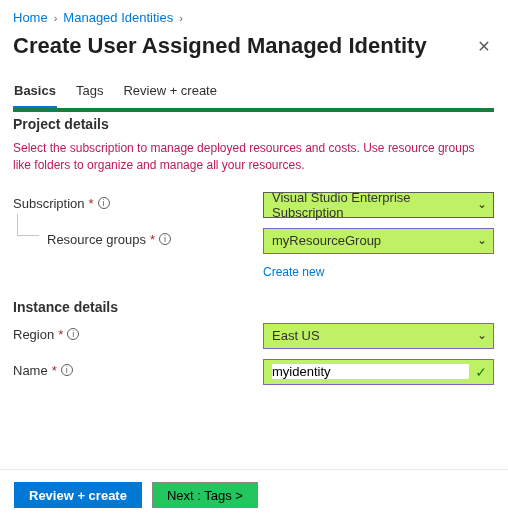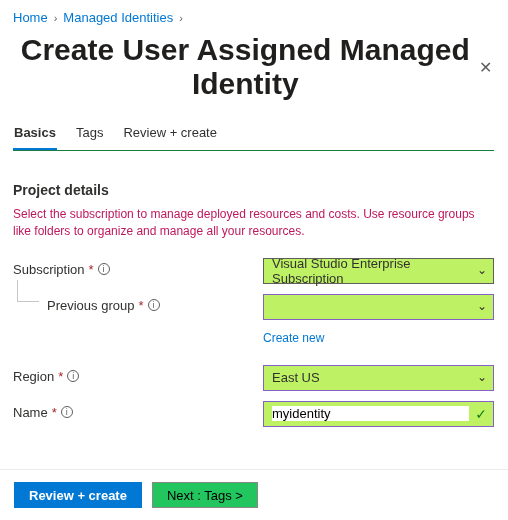--- a/index.html
+++ b/index.html
@@ -10,23 +10,23 @@
     background: #fff;
     width: 508px;
     height: 520px;
     position: relative;
   }
   .page { padding: 10px 14px 0 13px; }
   .breadcrumb { font-size: 13px; margin-bottom: 8px; display: flex; align-items: center; gap: 6px; }
   .breadcrumb a { color: #0078d4; text-decoration: none; cursor: pointer; }
   .chev { color: #605e5c; font-size: 11px; }
   .title-row { display: flex; align-items: center; justify-content: space-between; margin-bottom: 24px; }
-  .title { font-size: 30px; font-weight: 600; color: #201f1e; text-align: center; }
+  .title { font-size: 22px; font-weight: 600; color: #201f1e; text-align: center; }
   .close { font-size: 16px; color: #605e5c; cursor: pointer; width: 20px; text-align: center; }
-  .tabs { display: flex; gap: 18px; border-bottom: 1px solid #15803d; margin-bottom: 31px; }
+  .tabs { display: flex; gap: 18px; border-bottom: 4px solid #15803d; margin-bottom: 4px; }
   .tab { padding: 0 1px 8px; font-size: 13px; color: #323130; cursor: pointer; border-bottom: 2px solid transparent; }
   .tab.active { border-bottom-color: #0078d4; font-weight: 600; }
   .section-h { font-size: 14px; font-weight: 600; margin-bottom: 8px; }
   .section-desc { font-size: 12px; color: #be185d; line-height: 1.4; margin-bottom: 18px; }
   .form-row { display: flex; align-items: flex-start; margin-bottom: 10px; }
   .form-row .label-col { width: 250px; display: flex; align-items: center; gap: 4px; font-size: 13px; padding-top: 4px; }
   .form-row.indent .label-col { padding-left: 34px; position: relative; }
   .indent-line { position: absolute; left: 4px; top: -14px; width: 22px; height: 22px; border-left: 1px solid #c8c6c4; border-bottom: 1px solid #c8c6c4; }
   .req { color: #a4262c; }
   .info-icon { width: 12px; height: 12px; border: 1px solid #605e5c; border-radius: 50%; font-size: 9px; line-height: 10px; text-align: center; color: #605e5c; display: inline-block; }
@@ -86,33 +86,35 @@
       <div class="select">
         <span>Visual Studio Enterprise Subscription</span>
         <span class="caret">⌄</span>
       </div>
     </div>
   </div>
 
   <div class="form-row indent">
     <div class="label-col">
       <span class="indent-line"></span>
-      <span>Previous group</span>
+      <span>Resource groups</span>
       <span class="req">*</span>
       <span class="info-icon">i</span>
     </div>
     <div class="field-col">
       <div class="select accent">
+        <span>myResourceGroup</span>
         <span class="caret">⌄</span>
       </div>
       <span class="link">Create new</span>
     </div>
   </div>
 
   <div class="instance">
+    <div class="section-h">Instance details</div>
 
     <div class="form-row">
       <div class="label-col">
         <span>Region</span>
         <span class="req">*</span>
         <span class="info-icon">i</span>
       </div>
       <div class="field-col">
         <div class="select accent">
           <span>East US</span>

